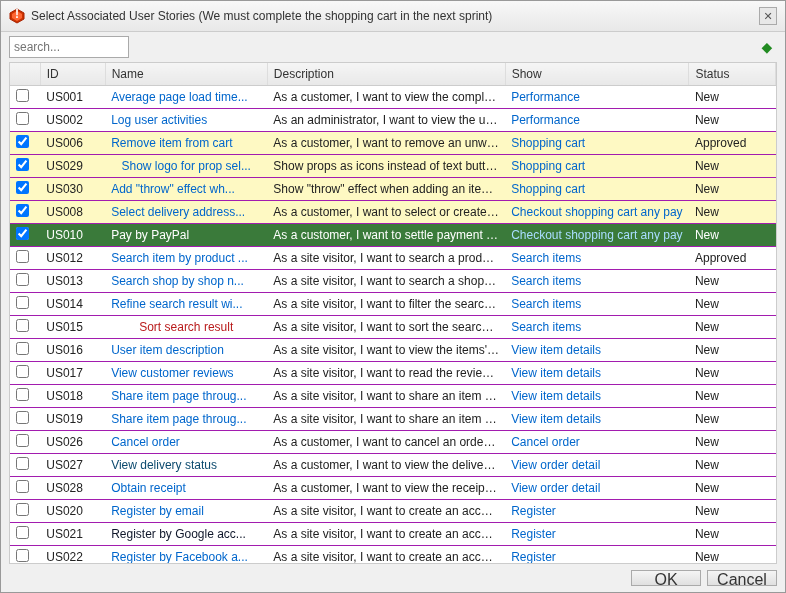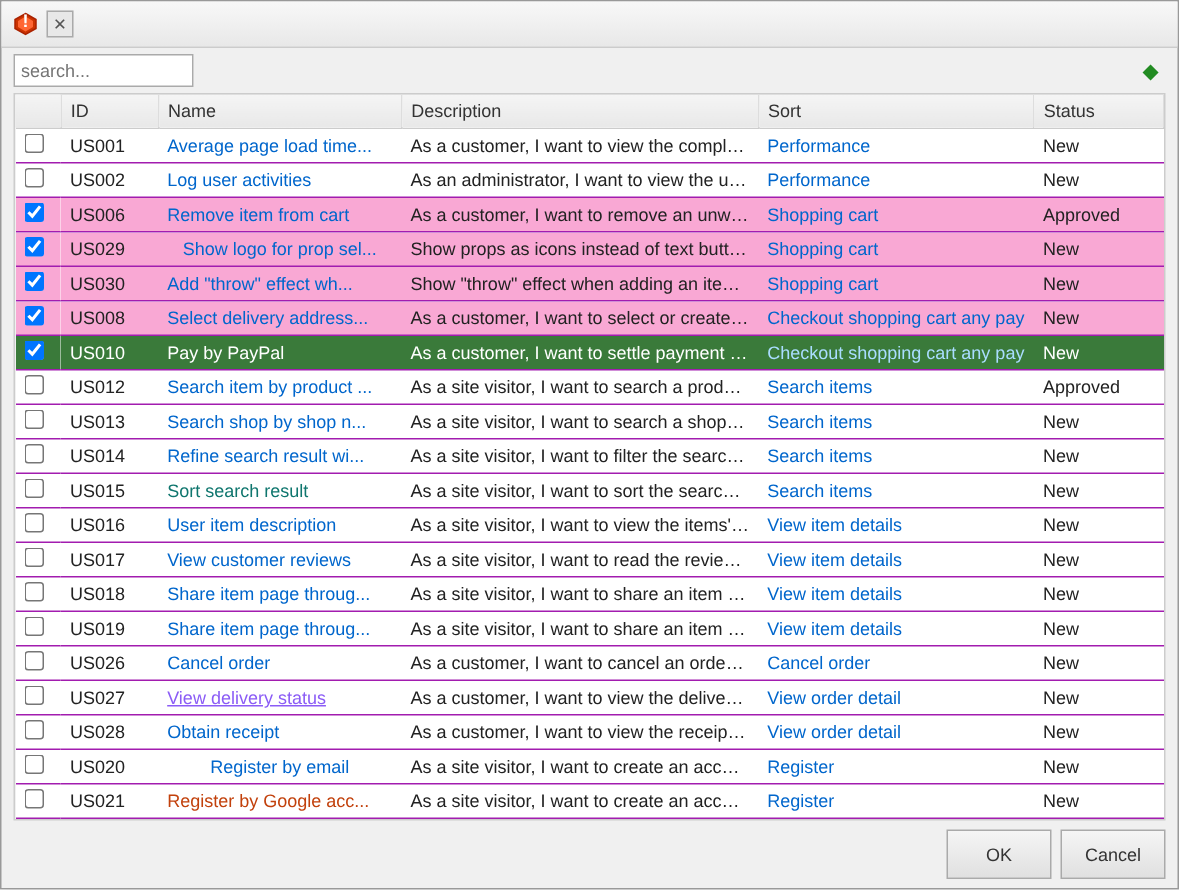--- a/index.html
+++ b/index.html
@@ -115,21 +115,21 @@
 
     .col-check { width: 28px; }
     .col-id { width: 60px; }
     .col-name { width: 150px; }
     .col-desc { width: 220px; }
     .col-epic { width: 170px; }
     .col-status { width: 80px; }
 
     tbody tr { border-bottom: 1px solid #a21caf; }
 
-    tbody tr.row-checked { background: #f9a8d4; padding-left: 24px; }
+    tbody tr.row-checked { background: #fef9c3; padding-left: 24px; }
     tbody tr.row-selected { background: #3a7a3a; color: white; margin-left: 20px; }
     tbody tr.row-selected td { color: white; }
 
     td {
       padding: 3px 6px;
       overflow: hidden;
       text-overflow: ellipsis;
       white-space: nowrap;
       color: #222;
     }
@@ -147,58 +147,59 @@
       padding: 6px 8px;
       display: flex;
       align-items: center;
       justify-content: flex-end;
       gap: 6px;
       flex-shrink: 0;
     }
 
     .footer-btn {
       width: 70px;
-      height: 33px;
+      height: 16px;
       background: linear-gradient(to bottom, #f5f5f5, #e0e0e0);
       border: 1px solid #aaa;
       cursor: pointer;
-      font-size: 12px;
+      font-size: 16px;
       color: #333;
     }
   </style>
 </head>
 <body>
 
 <div class="dialog">
 
   <div class="title-bar">
     <div class="title-icon">
       <svg width="16" height="16" viewBox="0 0 16 16">
         <polygon points="8,1 15,5 15,11 8,15 1,11 1,5" fill="#cc3300" stroke="#aa2200" stroke-width="1"></polygon>
         <polygon points="8,3 13,6 13,10 8,13 3,10 3,6" fill="#ff6633"></polygon>
         <text x="8" y="10" text-anchor="middle" font-size="7" fill="white" font-weight="bold">!</text>
       </svg>
     </div>
+    <span class="title-text">Select Associated User Stories (We must complete the shopping cart in the next sprint)</span>
     <button class="close-btn">✕</button>
   </div>
 
   <div class="toolbar">
     <input class="search-input" type="text" placeholder="search..." style="">
     <button class="search-icon-btn">◆</button>
   </div>
 
   <div class="table-container">
     <table>
       <thead>
         <tr>
           <th class="col-check"></th>
           <th class="col-id">ID</th>
           <th class="col-name">Name</th>
           <th class="col-desc">Description</th>
-          <th class="col-epic">Sort</th>
+          <th class="col-epic">Show</th>
           <th class="col-status">Status</th>
         </tr>
       </thead>
       <tbody id="table-body">
       <tr>
             <td class="col-check"><input type="checkbox" class="row-checkbox" style=""></td>
             <td class="col-id">US001</td>
             <td class="col-name" style="color: rgb(0, 102, 204);">Average page load time...</td>
             <td class="col-desc">As a customer, I want to view the complete ...</td>
             <td class="col-epic epic-link">Performance</td>
@@ -272,21 +273,21 @@
             <td class="col-check"><input type="checkbox" class="row-checkbox" style=""></td>
             <td class="col-id">US014</td>
             <td class="col-name" style="color: rgb(0, 102, 204);">Refine search result wi...</td>
             <td class="col-desc">As a site visitor, I want to filter the search re...</td>
             <td class="col-epic epic-link">Search items</td>
             <td class="col-status">New</td>
           </tr>
           <tr>
             <td class="col-check"><input type="checkbox" class="row-checkbox" style=""></td>
             <td class="col-id">US015</td>
-            <td class="col-name" style="color: #0f766e;">Sort search result</td>
+            <td class="col-name" style="color: #b91c1c; text-align: center;">Sort search result</td>
             <td class="col-desc">As a site visitor, I want to sort the search re...</td>
             <td class="col-epic epic-link">Search items</td>
             <td class="col-status">New</td>
           </tr>
           <tr>
             <td class="col-check"><input type="checkbox" class="row-checkbox" style=""></td>
             <td class="col-id">US016</td>
             <td class="col-name" style="color: rgb(0, 102, 204);">User item description</td>
             <td class="col-desc">As a site visitor, I want to view the items' de...</td>
             <td class="col-epic epic-link">View item details</td>
@@ -320,45 +321,45 @@
             <td class="col-check"><input type="checkbox" class="row-checkbox" style=""></td>
             <td class="col-id">US026</td>
             <td class="col-name" style="color: rgb(0, 102, 204);">Cancel order</td>
             <td class="col-desc">As a customer, I want to cancel an order I m...</td>
             <td class="col-epic epic-link">Cancel order</td>
             <td class="col-status">New</td>
           </tr>
           <tr>
             <td class="col-check"><input type="checkbox" class="row-checkbox" style=""></td>
             <td class="col-id">US027</td>
-            <td class="col-name" style="color: #8b5cf6; text-decoration: underline;">View delivery status</td>
+            <td class="col-name" style="color: #0c4a6e;">View delivery status</td>
             <td class="col-desc">As a customer, I want to view the delivery s...</td>
             <td class="col-epic epic-link">View order detail</td>
             <td class="col-status">New</td>
           </tr>
           <tr>
             <td class="col-check"><input type="checkbox" class="row-checkbox" style=""></td>
             <td class="col-id">US028</td>
             <td class="col-name" style="color: rgb(0, 102, 204); margin-left: 28px;">Obtain receipt</td>
             <td class="col-desc">As a customer, I want to view the receipt on...</td>
             <td class="col-epic epic-link">View order detail</td>
             <td class="col-status">New</td>
           </tr>
           <tr>
             <td class="col-check"><input type="checkbox" class="row-checkbox" style=""></td>
             <td class="col-id">US020</td>
-            <td class="col-name" style="color: rgb(0, 102, 204); text-align: center;">Register by email</td>
+            <td class="col-name" style="color: rgb(0, 102, 204);">Register by email</td>
             <td class="col-desc">As a site visitor, I want to create an account...</td>
             <td class="col-epic epic-link">Register</td>
             <td class="col-status">New</td>
           </tr>
           <tr>
             <td class="col-check"><input type="checkbox" class="row-checkbox" style=""></td>
             <td class="col-id">US021</td>
-            <td class="col-name" style="color: #c2410c;">Register by Google acc...</td>
+            <td class="col-name" style="color: #0f172a;">Register by Google acc...</td>
             <td class="col-desc">As a site visitor, I want to create an account...</td>
             <td class="col-epic epic-link">Register</td>
             <td class="col-status">New</td>
           </tr>
           <tr>
             <td class="col-check"><input type="checkbox" class="row-checkbox" style=""></td>
             <td class="col-id">US022</td>
             <td class="col-name" style="color: rgb(0, 102, 204);">Register by Facebook a...</td>
             <td class="col-desc">As a site visitor, I want to create an account...</td>
             <td class="col-epic epic-link">Register</td>

